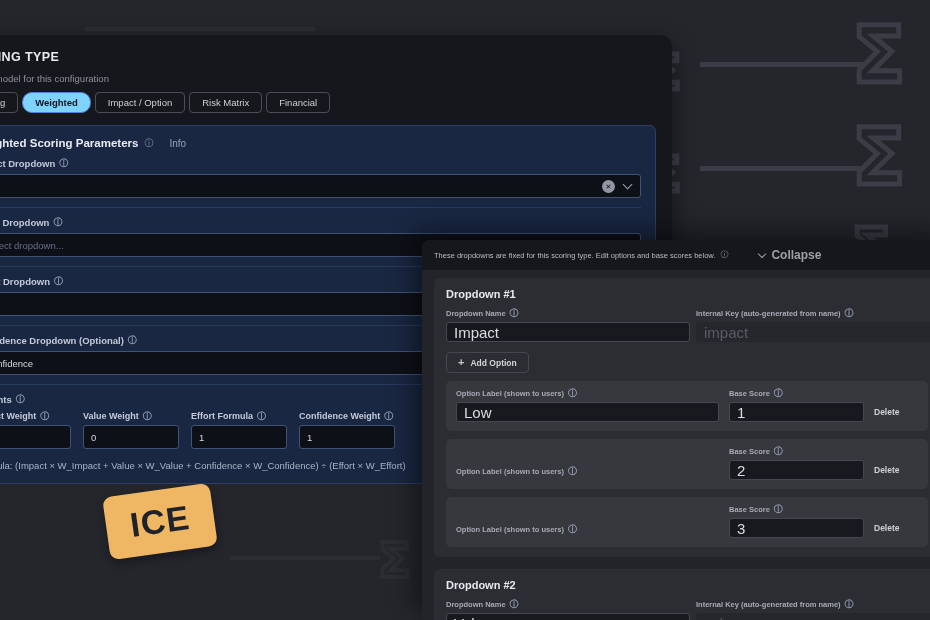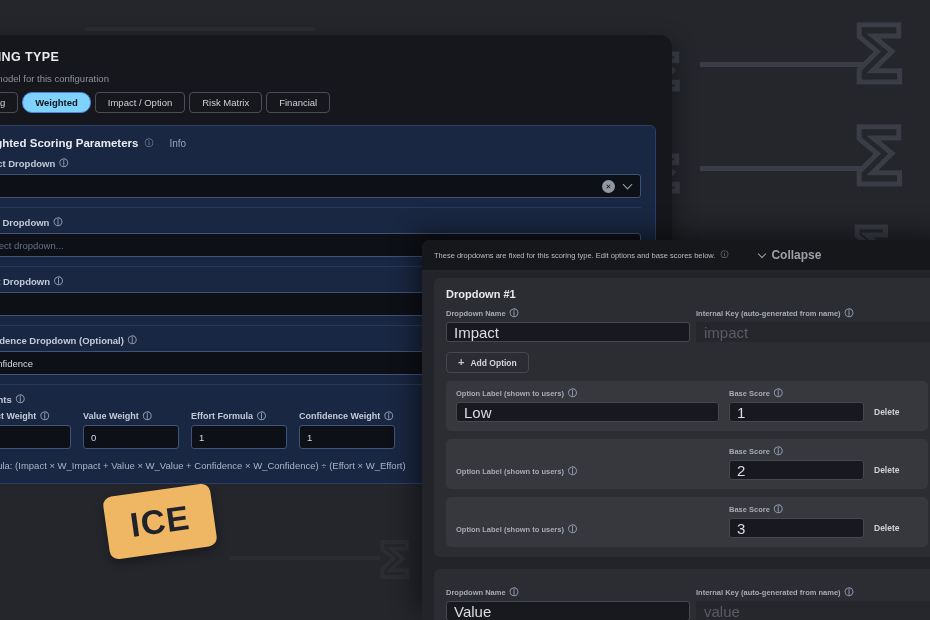--- a/index.html
+++ b/index.html
@@ -345,20 +345,21 @@
             <span>Base Score</span>
             <span class="info">ⓘ</span>
           </div>
           <input class="std-input" type="text" value="3" style="">
         </div>
         <button class="opt-delete">Delete</button>
       </div>
     </div>
 
     <div class="sectioncard">
+      <div class="s-title">Dropdown #2</div>
       <div class="cols">
         <div class="col-name">
           <div class="slabel">
             <span>Dropdown Name</span>
             <span class="info">ⓘ</span>
           </div>
           <input class="std-input" type="text" value="Value" style="">
         </div>
         <div class="col-key">
           <div class="slabel">

